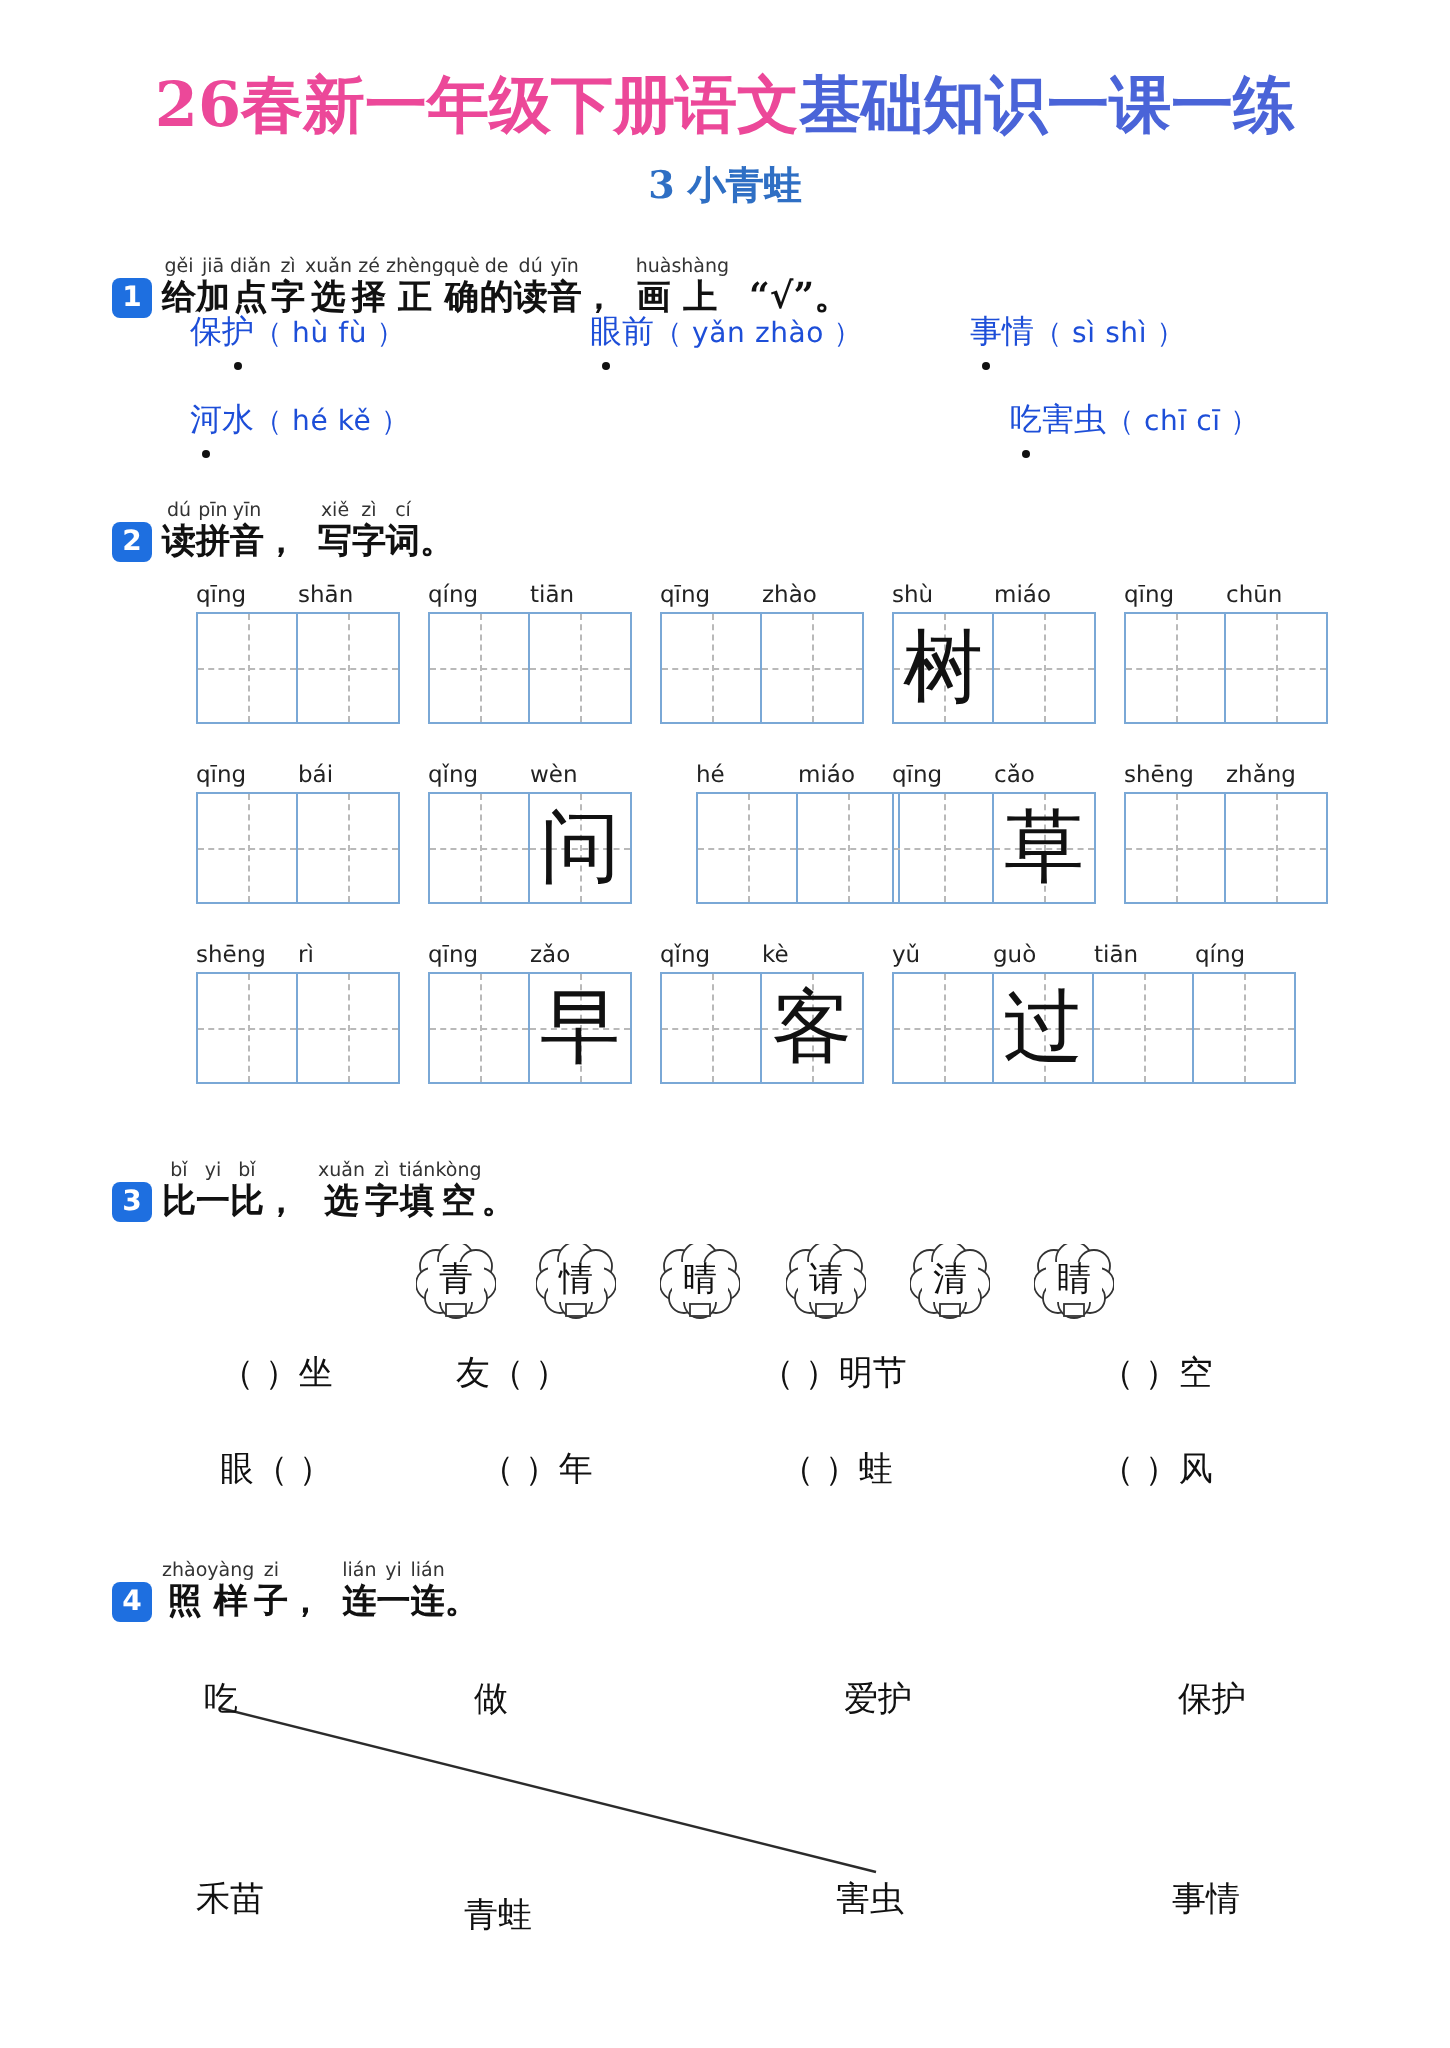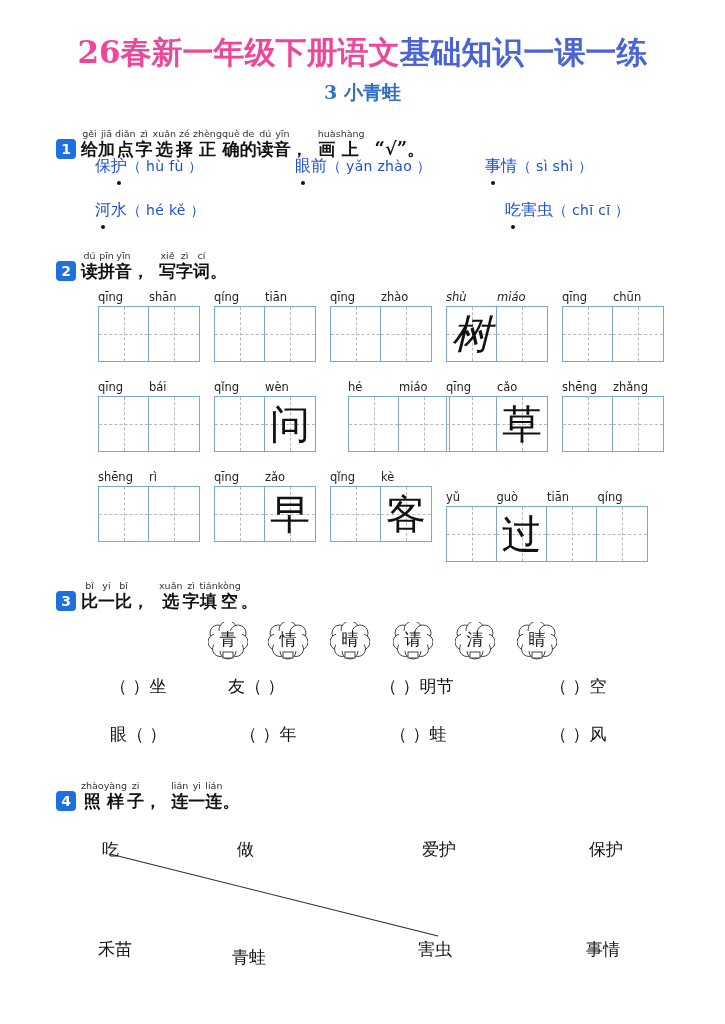--- a/index.html
+++ b/index.html
@@ -308,21 +308,21 @@
         <div class="tz-group" style="left: 330px;">
           <div class="tz-pys">
             <span>qīng</span>
             <span>zhào</span>
           </div>
           <div class="tz-boxes">
             <div class="tz-cell"></div>
             <div class="tz-cell"></div>
           </div>
         </div>
-        <div class="tz-group" style="left: 446px; font-style: italic;">
+        <div class="tz-group" style="left: 446px;">
           <div class="tz-pys">
             <span>shù</span>
             <span>miáo</span>
           </div>
           <div class="tz-boxes">
             <div class="tz-cell">
               <div class="tz-char">树</div>
             </div>
             <div class="tz-cell"></div>
           </div>
@@ -422,21 +422,21 @@
             <span>qǐng</span>
             <span>kè</span>
           </div>
           <div class="tz-boxes">
             <div class="tz-cell"></div>
             <div class="tz-cell">
               <div class="tz-char">客</div>
             </div>
           </div>
         </div>
-        <div class="tz-group" style="left: 446px; margin-top: 20px;">
+        <div class="tz-group" style="left: 446px;">
           <div class="tz-pys">
             <span>yǔ</span>
             <span>guò</span>
             <span>tiān</span>
             <span>qíng</span>
           </div>
           <div class="tz-boxes">
             <div class="tz-cell"></div>
             <div class="tz-cell">
               <div class="tz-char">过</div>

